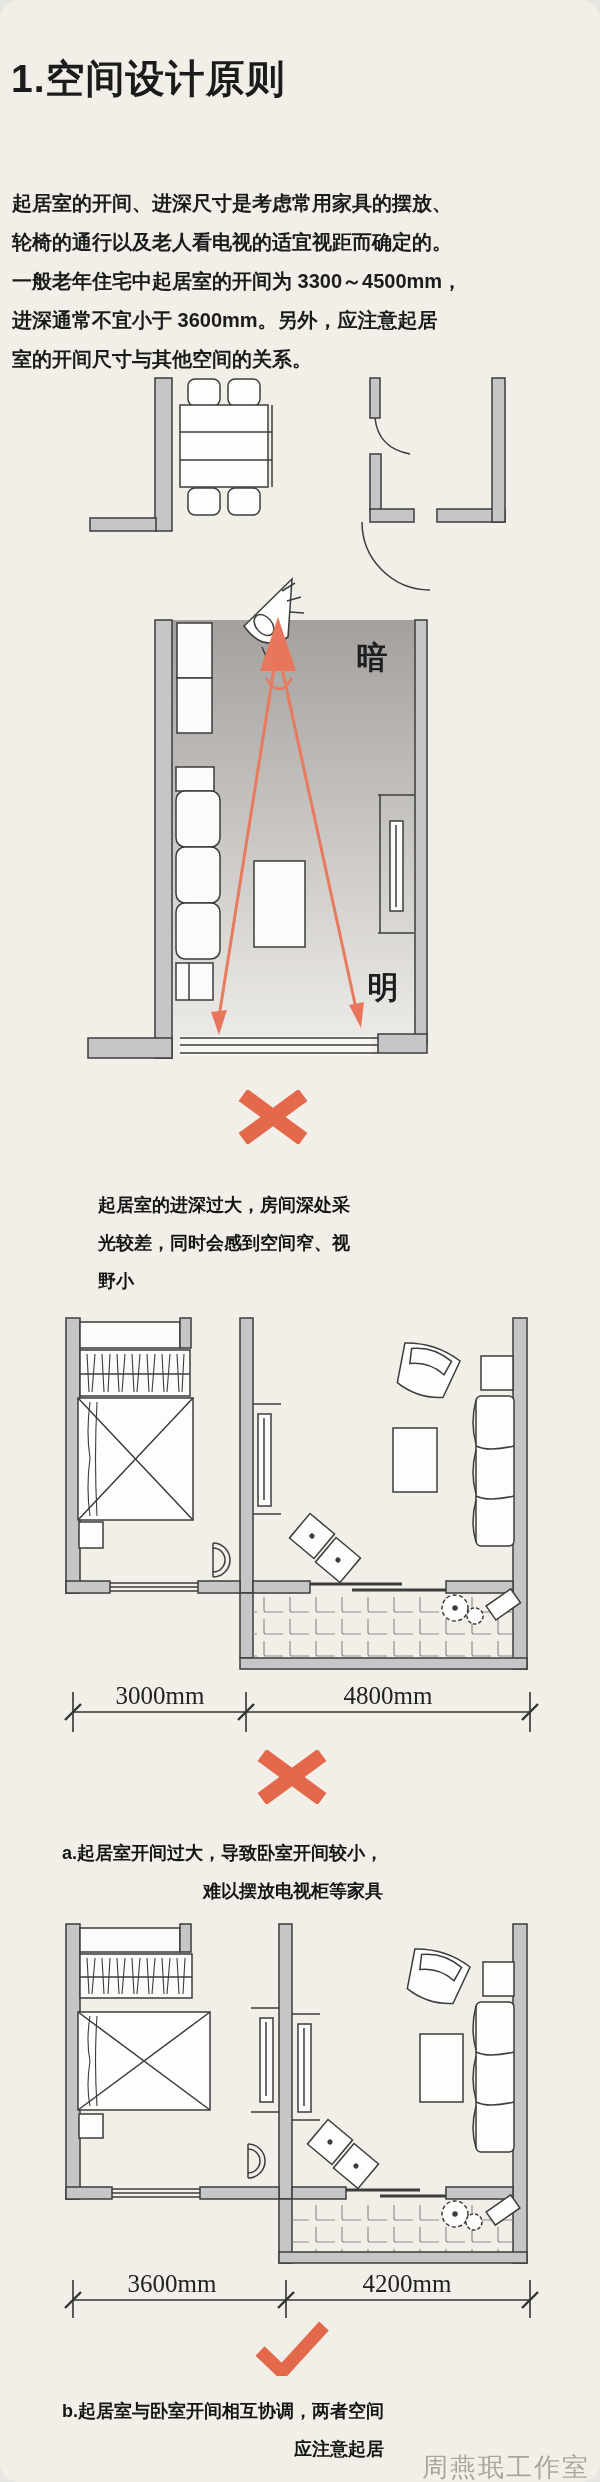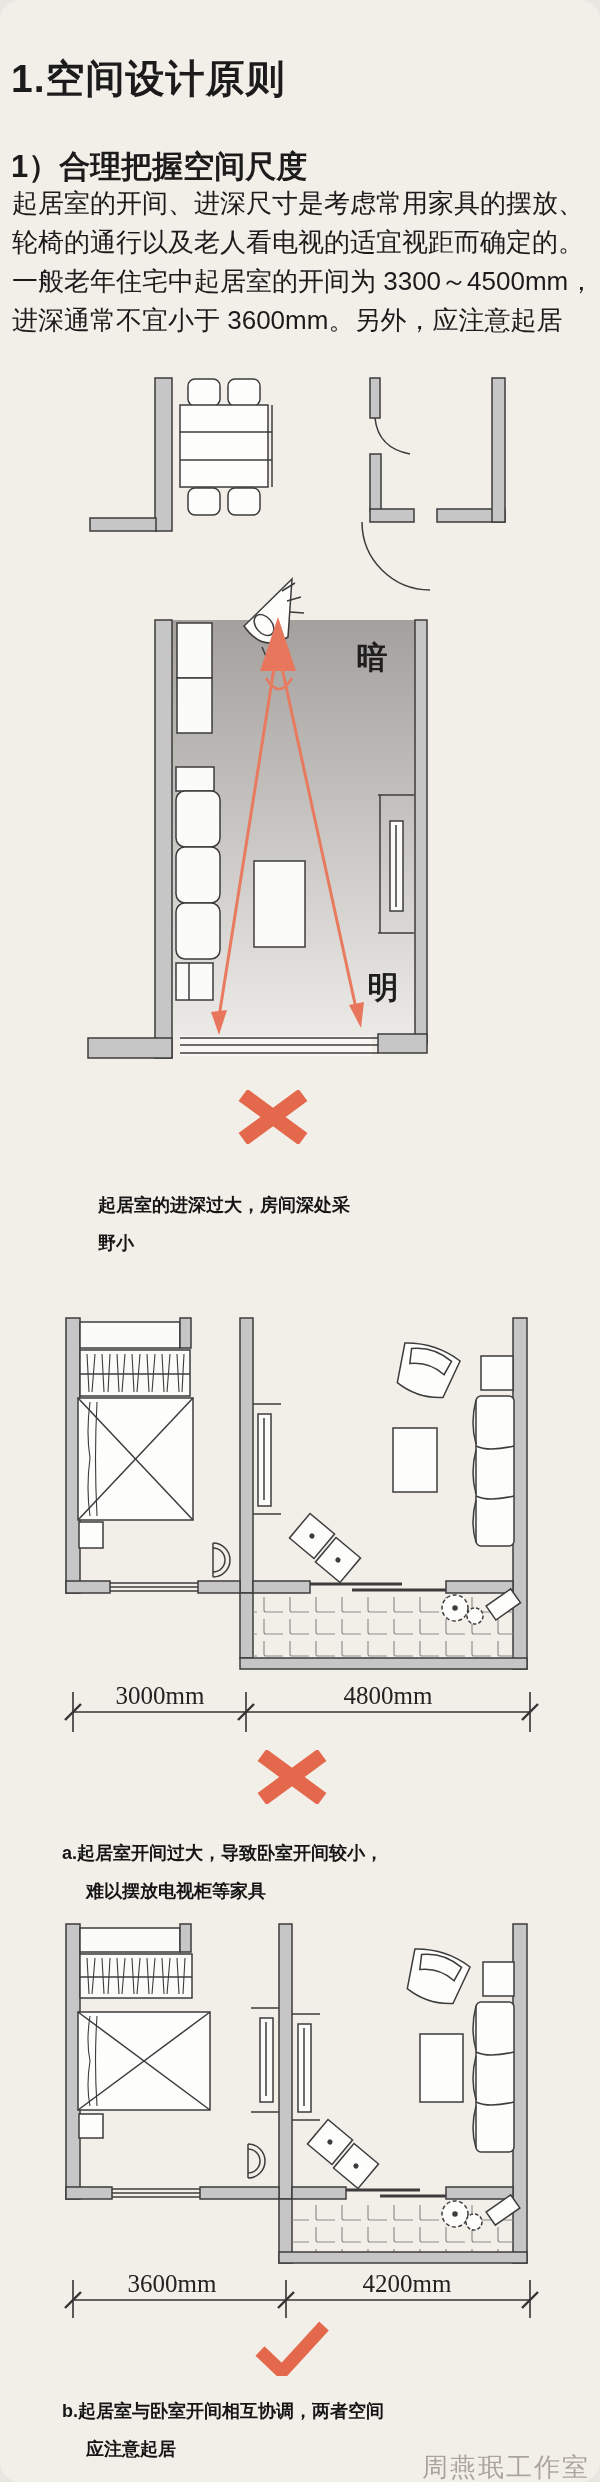--- a/index.html
+++ b/index.html
@@ -1,44 +1,44 @@
 <!DOCTYPE html>
 <html><head>
 <meta charset="utf-8">
 <style>
   html,body{margin:0;padding:0;}
   body{background:#e8e6e1;font-family:"Liberation Sans",sans-serif;}
   #page{position:relative;width:600px;height:2482px;background:#f2efe9;overflow:hidden;margin:0 auto;color:#1b1b1b;border-radius:20px;}
   .abs{position:absolute;}
   .title{left:11px;top:52px;font-size:39px;font-weight:800;letter-spacing:1px;}
   .subtitle{left:11px;top:146px;font-size:31px;font-weight:800;}
-  .bodytext{left:12px;top:184px;font-size:26px;font-weight:400;line-height:39px;white-space:nowrap;}
+  .bodytext{left:12px;top:184px;font-size:20px;font-weight:700;line-height:39px;white-space:nowrap;}
   .caption{font-size:18px;font-weight:700;line-height:38px;white-space:nowrap;color:#151515;}
   .cap1{left:98px;top:1186px;}
   .cap2{left:62px;top:1834px;}
   .cap3{left:62px;top:2392px;}
-  .cap-indent{padding-left:24px;}
+  .cap-indent{padding-left:24px;text-align:right;}
   .watermark{right:10px;top:2450px;font-size:26px;color:#aaa49a;letter-spacing:2px;text-shadow:0 0 1px #fff;}
   svg{display:block;}
   svg text.cjk{font-family:"Liberation Sans",sans-serif;font-weight:bold;fill:#1e1e1e;}
   svg text.dim{font-family:"Liberation Serif",serif;fill:#222;}
 </style>
 </head>
 <body>
 
 <div id="page">
 
   <div class="abs title">1.空间设计原则</div>
-  <div class="abs subtitle">1）合理把握空间尺度</div>
 
   <div class="abs bodytext">
     <div>起居室的开间、进深尺寸是考虑常用家具的摆放、</div>
     <div>轮椅的通行以及老人看电视的适宜视距而确定的。</div>
     <div>一般老年住宅中起居室的开间为 3300～4500mm，</div>
     <div>进深通常不宜小于 3600mm。另外，应注意起居</div>
+    <div>室的开间尺寸与其他空间的关系。</div>
   </div>
 
   <svg class="abs" style="left:0;top:375px;" width="600" height="690" viewBox="0 0 600 690">
     <defs>
       <linearGradient id="roomGrad" x1="0" y1="0" x2="0" y2="1">
         <stop offset="0" stop-color="#a3a09e"></stop>
         <stop offset="1" stop-color="#edebe7"></stop>
       </linearGradient>
     </defs>
     <g stroke="#3c3c3c" stroke-width="1.5">
@@ -117,20 +117,21 @@
     <text class="cjk" x="372" y="293" font-size="31" text-anchor="middle">暗</text>
     <text class="cjk" x="383" y="623" font-size="31" text-anchor="middle">明</text>
   </svg>
 
   <svg class="abs" style="left:236px;top:1090px;" width="74" height="54" viewBox="0 0 74 54">
     <path d="M7,5 L67,49 M67,5 L7,49" stroke="#e4694c" stroke-width="15" fill="none"></path>
   </svg>
 
   <div class="abs caption cap1">
     <div>起居室的进深过大，房间深处采</div>
+    <div>光较差，同时会感到空间窄、视</div>
     <div>野小</div>
   </div>
 
   <svg class="abs" style="left:0;top:1308px;" width="600" height="366" viewBox="0 0 600 366">
     <defs>
       <pattern id="tiles2" width="26" height="22" patternUnits="userSpaceOnUse">
         <path d="M4,3 V16 Q4,18 6,18 H23" fill="none" stroke="#8e8e8e" stroke-width="1.2"></path>
       </pattern>
     </defs>
     <g stroke="#3c3c3c" stroke-width="1.5">

